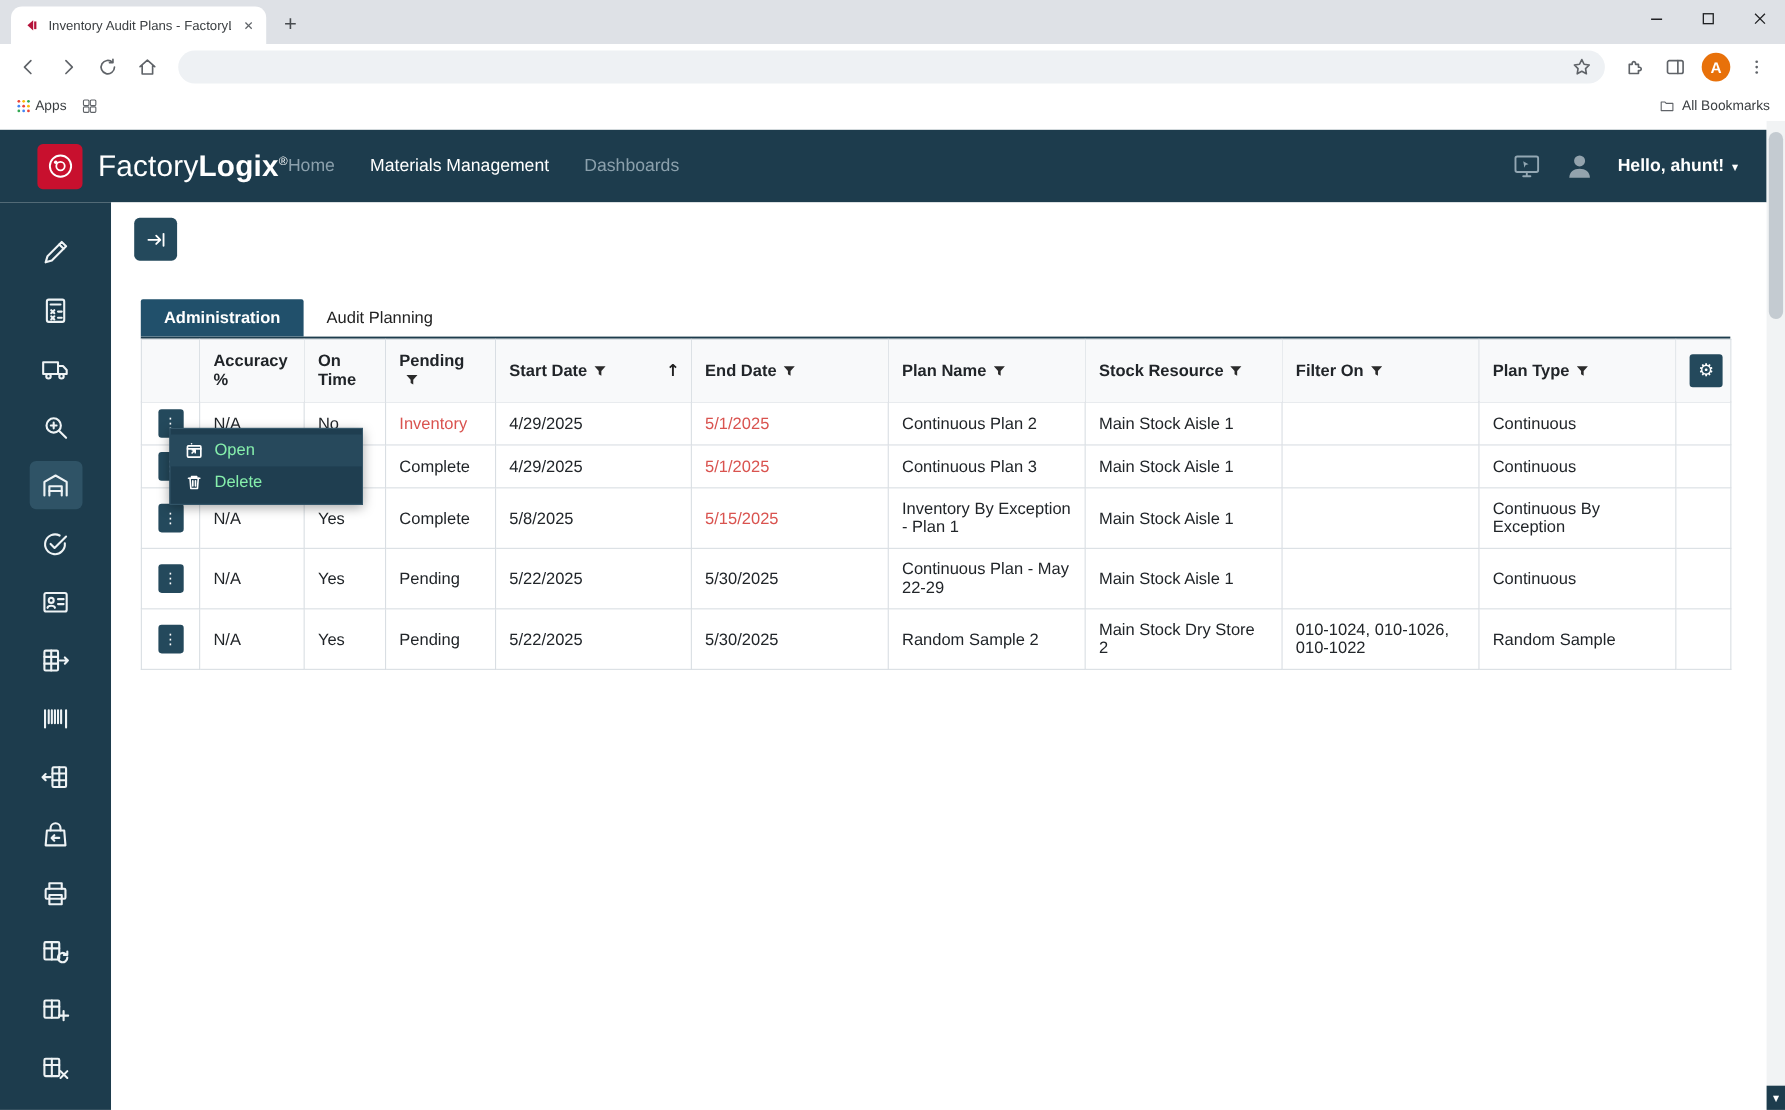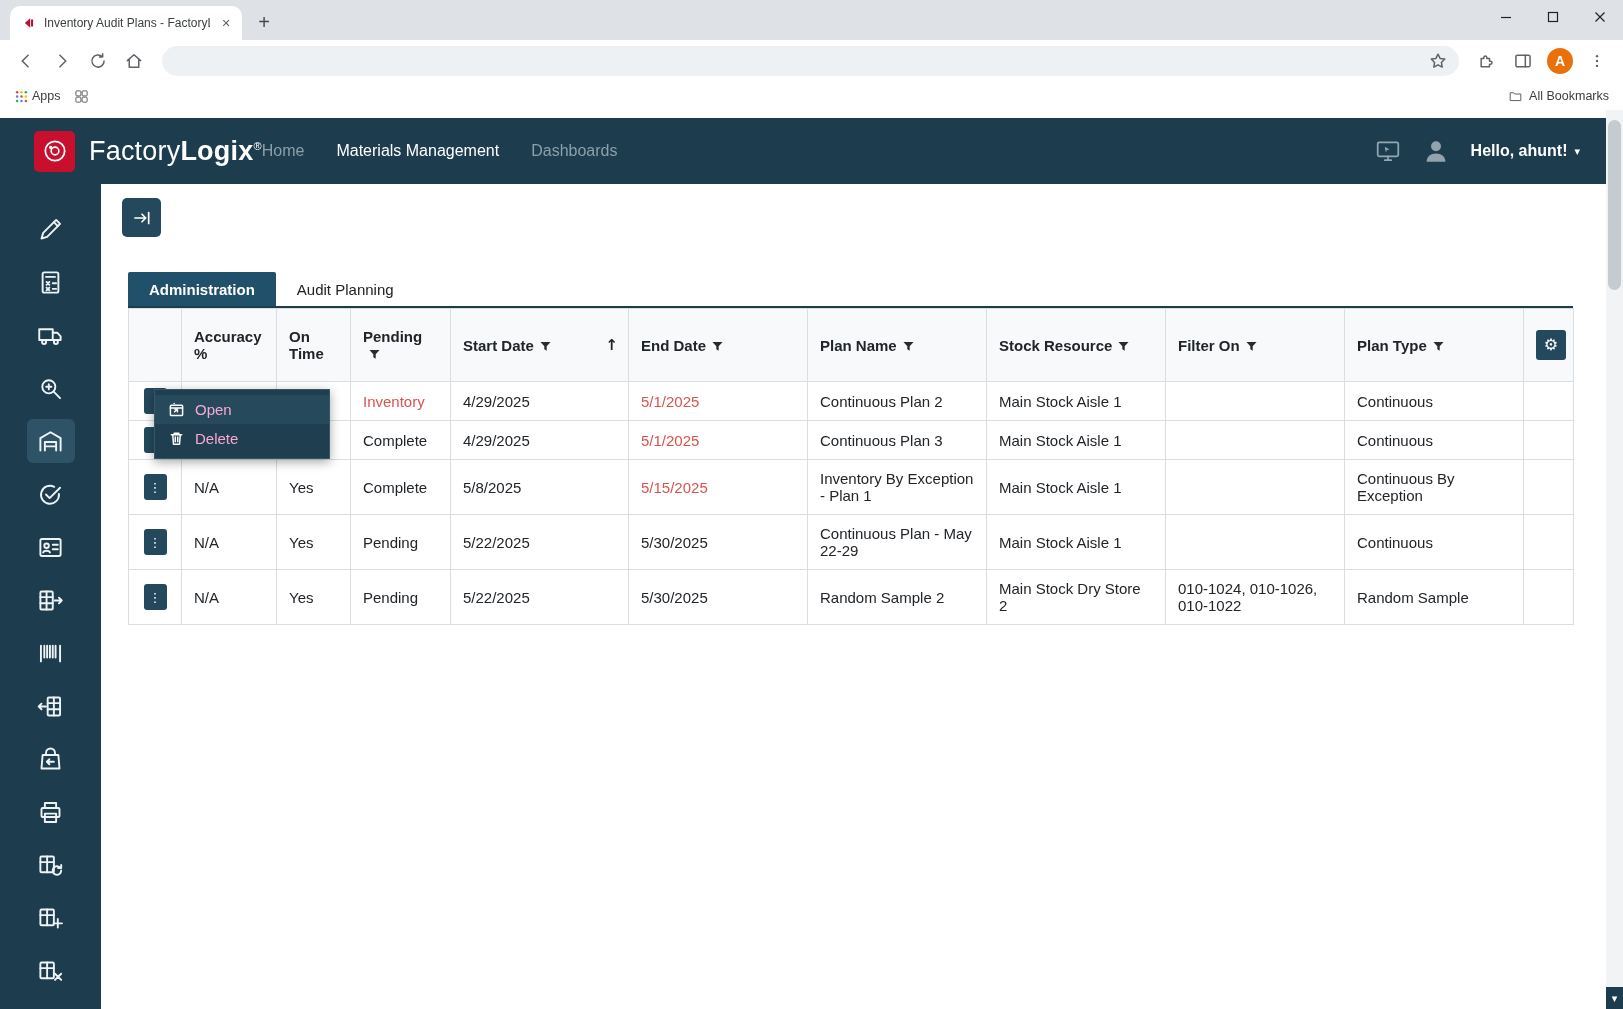--- a/index.html
+++ b/index.html
@@ -51,32 +51,32 @@
 
   .main { position:absolute; top:74px; left:101px; right:17px; bottom:0; background:#fff; overflow:hidden; }
   .collapse-btn { position:absolute; top:14px; left:21px; width:39px; height:39px; background:#24495c; border:none; border-radius:5px; display:grid; place-items:center; cursor:pointer; }
 
   .tabs { position:absolute; top:88px; left:27px; width:1445px; display:flex; border-bottom:2px solid #1d3c4d; }
   .page-tab { height:34px; display:flex; align-items:center; padding:0 21px; font-size:15px; color:#222; cursor:pointer; }
   .page-tab.active { background:#21506b; color:#fff; font-weight:bold; border-radius:2px 2px 0 0; }
 
   table { position:absolute; top:124px; left:27px; width:1445px; border-collapse:collapse; table-layout:fixed; font-size:15px; color:#212529; background:#fff; }
   th, td { border:1px solid #d9dee3; padding:10px 12px; text-align:left; vertical-align:middle; }
-  thead th { background:#f8f9fa; font-weight:bold; height:73px; position:relative; font-size:15px; }
+  thead th { background:#f8f9fa; font-weight:bold; height:57px; position:relative; font-size:15px; }
   .kebab-cell { padding:6px 0; text-align:center; }
   .kebab-btn { width:23px; height:26px; background:#24495c; border:none; border-radius:3px; color:#fff; cursor:pointer; display:inline-grid; place-items:center; }
   .kebab-dots { font-family:"DejaVu Sans", sans-serif; font-size:13px; line-height:1; color:#fff; }
   .funnel { display:inline-block; vertical-align:-1px; margin-left:6px; }
   .sort-arrow { position:absolute; right:10px; top:50%; transform:translateY(-50%); font-weight:bold; font-family:"DejaVu Sans", sans-serif; color:#222; }
   .c-red { color:#d9534f; }
   .gear-btn { width:30px; height:30px; background:#24495c; border:none; border-radius:3px; color:#fff; display:grid; place-items:center; cursor:pointer; margin:0 auto; }
   .gear-glyph { font-family:"DejaVu Sans", sans-serif; font-size:16px; line-height:1; }
 
   .context-menu { position:absolute; top:205px; left:53px; width:176px; background:#1f3e50; border:1px solid #35576a; box-shadow:0 3px 10px rgba(0,0,0,.35); padding:5px 0; z-index:10; }
-  .menu-item { display:flex; align-items:center; gap:11px; padding:6px 14px; color:#f9a8d4; font-size:15px; cursor:pointer; }
+  .menu-item { display:flex; align-items:center; gap:11px; padding:6px 14px; color:#86efac; font-size:15px; cursor:pointer; }
   .menu-item:first-child { background:#27495c; }
   .micon { width:15px; height:15px; stroke:#fff; stroke-width:1.6; fill:none; stroke-linecap:round; stroke-linejoin:round; flex:0 0 auto; }
 
   .tbi { width:20px; height:20px; stroke:#5f6368; stroke-width:1.8; fill:none; stroke-linecap:round; stroke-linejoin:round; }
   .hicon { stroke:#93a7b3; stroke-width:1.6; fill:none; stroke-linecap:round; stroke-linejoin:round; }
 </style>
 </head>
 <body>
 
 <div class="screen">

